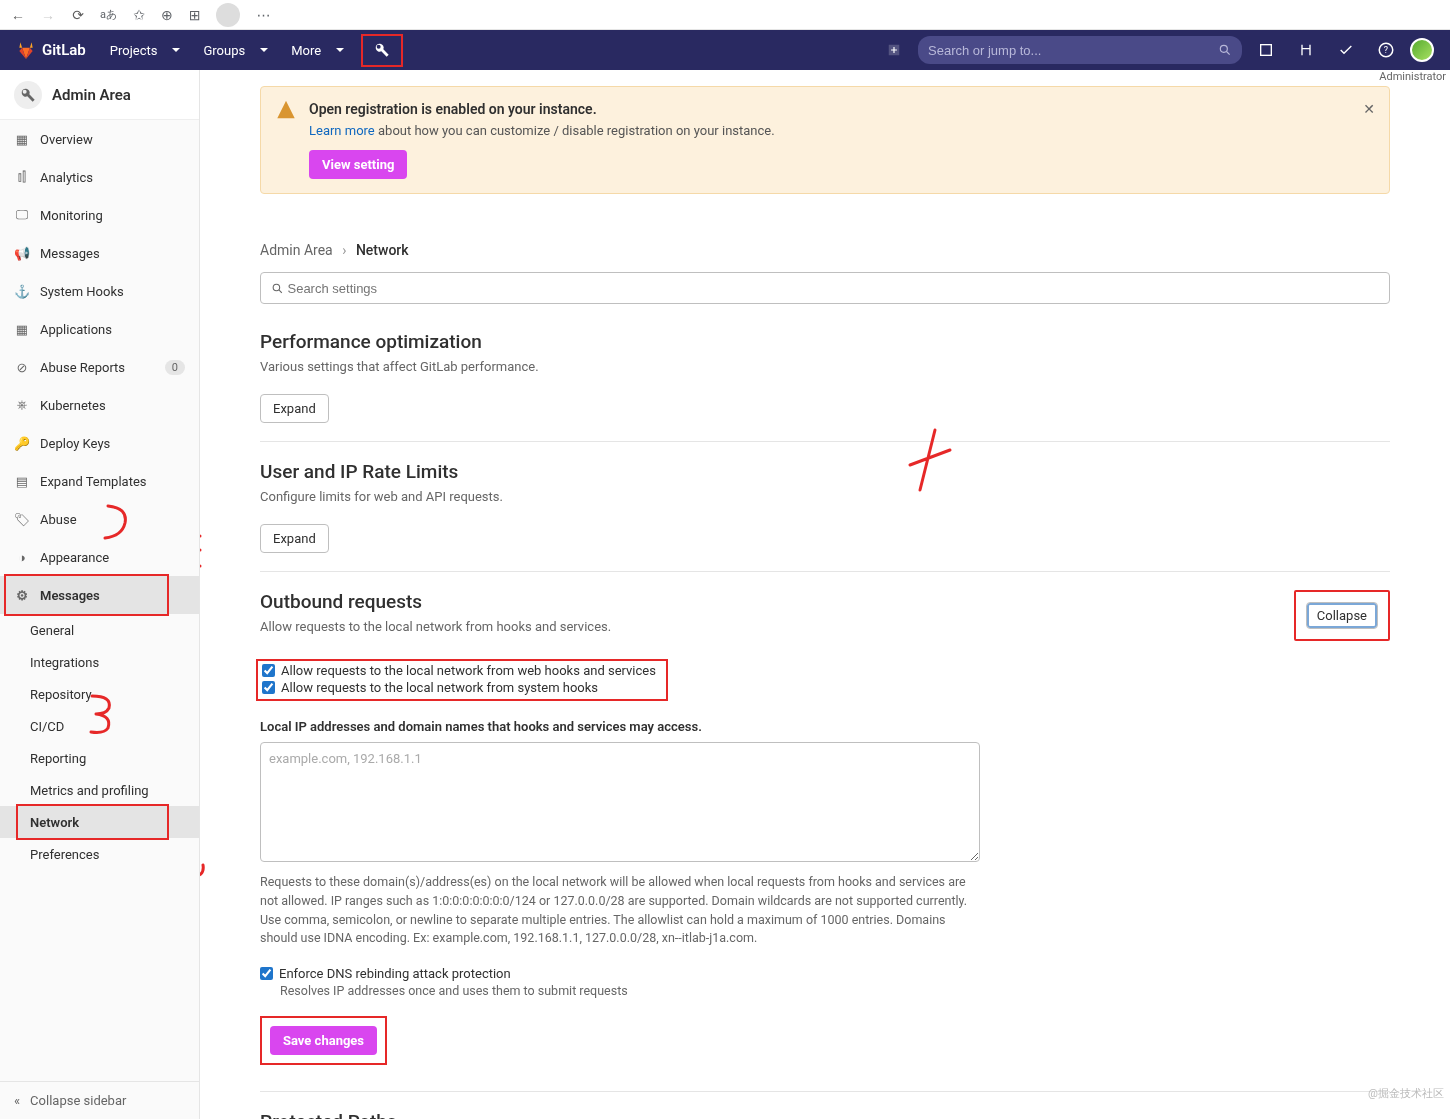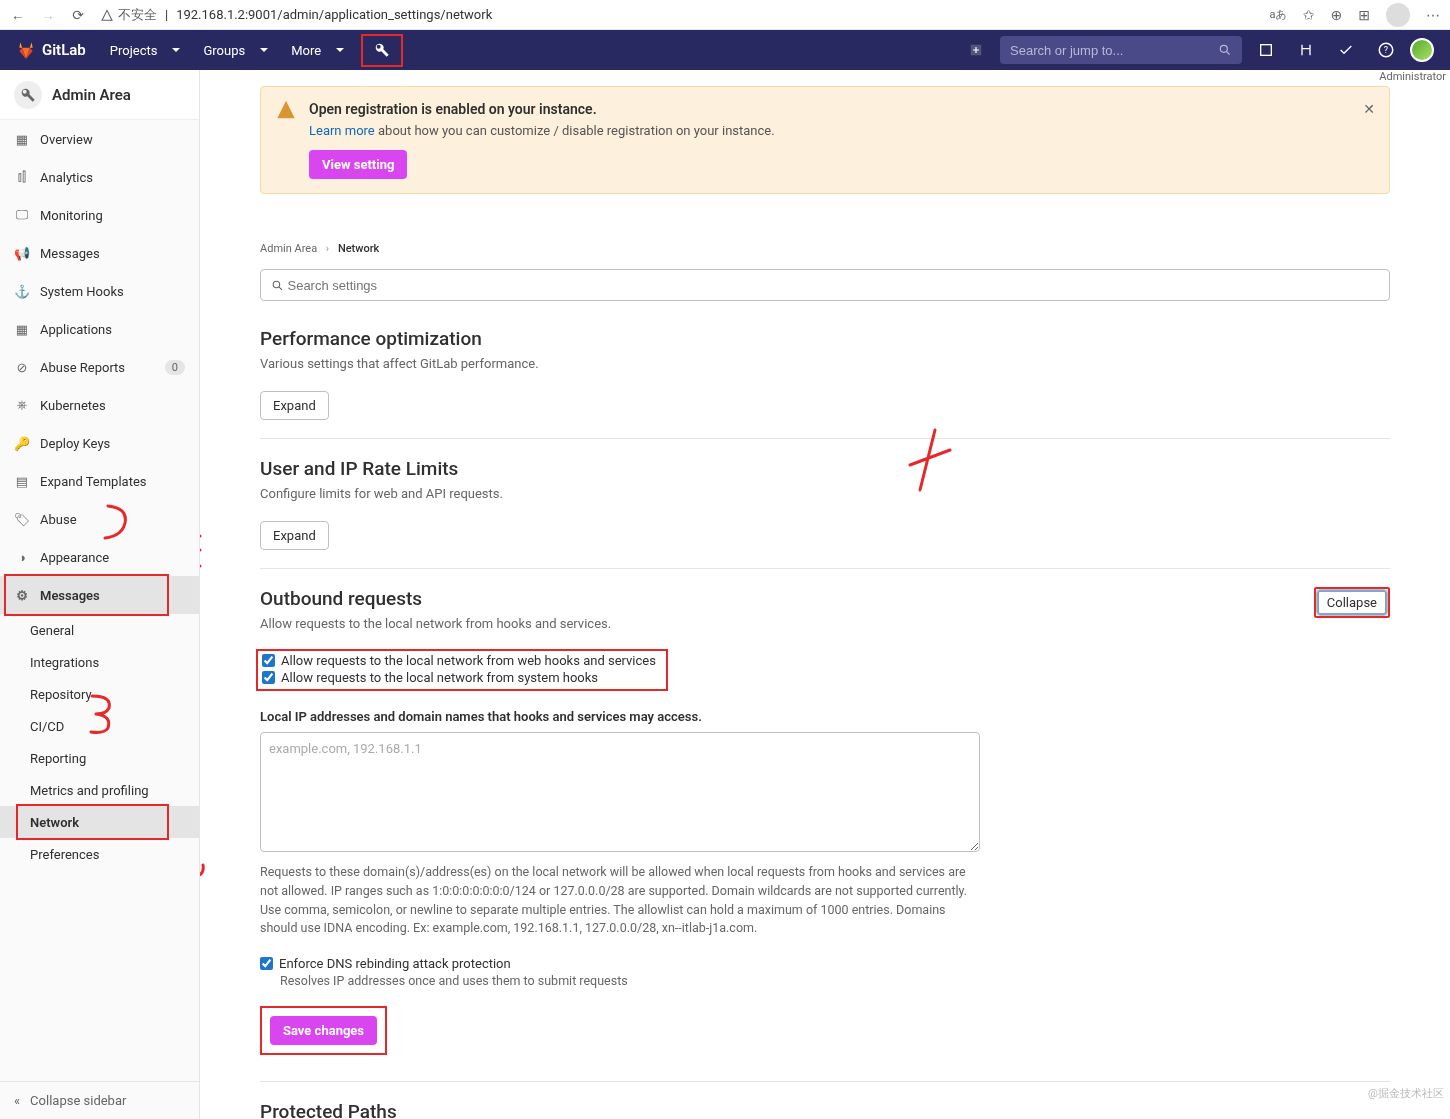--- a/index.html
+++ b/index.html
@@ -17,21 +17,21 @@
 
 .topbar { height: 40px; background: #292961; display: flex; align-items: center; padding: 0 16px; color: #fff; position: relative;}
 .logo-box { display:flex; align-items:center; gap:6px; margin-right:14px;}
 .gitlab-logo { width:20px; height:20px; }
 .brand { font-weight:600; font-size:15px;}
 .top-menu { display:flex; align-items:center; gap:2px;}
 .top-menu-item { padding: 16px 10px; height:40px; display:flex; align-items:center; gap:14px; cursor:pointer; font-size:13px;justify-content:space-between;}
 .top-menu-item svg { width:10px; height:10px;}
 .wrench-box { width:42px; height:33px; display:flex; align-items:center; justify-content:center; border:2.5px solid #e62828; margin-left:4px;}
 .top-right { margin-left:auto; display:flex; align-items:center; gap:8px;}
-.search-box { width:242px; height:28px; background:#4a4a88; border-radius:4px; display:flex; align-items:center; padding:0 10px; color:#b8b8d9;}
+.search-box { width:324px; height:28px; background:#4a4a88; border-radius:12px; display:flex; align-items:center; padding:0 10px; color:#b8b8d9;}
 .search-box input { flex:1; background:transparent; border:none; color:#fff; outline:none; font-size:13px;}
 .search-box input::placeholder { color:#b8b8d9;}
 .top-icon { width:32px; height:32px; display:flex; align-items:center; justify-content:center; cursor:pointer;}
 .user-avatar { width:24px; height:24px; border-radius:50%; background:linear-gradient(135deg,#56ab2f,#a8e063); border:2px solid #fff;}
 .admin-label { position:absolute; right:4px; top:40px; font-size:11px; color:#666;}
 
 
 .layout { display:flex; height: calc(100vh - 70px); }
 .sidebar { width:200px; border-right:1px solid #e5e5e5; background:#fafafa; overflow-y:auto; display:flex; flex-direction:column;}
 .sidebar-header { height:50px; display:flex; align-items:center; gap:10px; padding:0 14px; font-weight:600; font-size:15px; background:#fff; border-bottom:1px solid #eee;}
@@ -54,33 +54,33 @@
 .alert .warn-icon { color:#d99530; width:18px; height:18px; flex-shrink:0;}
 .alert-body strong { font-weight:600;}
 .alert-body p { margin-top:6px; font-size:13px; color:#555;}
 .alert-body a { color:#1068bf; text-decoration:none;}
 .alert .btn { margin-top:12px;}
 .alert .close { position:absolute; right:14px; top:14px; cursor:pointer; color:#666;}
 .btn { display:inline-flex; align-items:center; padding:6px 12px; border-radius:4px; font-size:13px; cursor:pointer; border:1px solid transparent;}
 .btn-primary { background:#d946ef; color:#fff;font-weight:bold;}
 .btn-default { background:#fff; border-color:#bfbfbf; color:#303030;}
 
-.breadcrumb { font-size:11px; color:#666; margin-bottom:14px;margin-top:48px;}
+.breadcrumb { font-size:14px; color:#666; margin-bottom:14px;margin-top:48px;}
 .breadcrumb a { color:#666; text-decoration:none;}
 .breadcrumb .sep { margin:0 6px; color:#999;}
 .breadcrumb .current { color:#303030; font-weight:500;}
 
 .search-settings { width:100%; border:1px solid #bfbfbf; border-radius:4px; height:32px; display:flex; align-items:center; padding:0 10px; margin-bottom:8px;}
 .search-settings input { flex:1; border:none; outline:none; font-size:13px;}
 
 .section { border-bottom:1px solid #e5e5e5; padding:18px 0; display:flex; align-items:flex-start; gap:20px;flex-direction:column;}
 .section-head { flex:1;}
 .section-head h2 { font-size:19px; font-weight:500; margin-bottom:6px;}
 .section-head p { font-size:13px; color:#666;}
-.collapse-red-box { border:2.5px solid #e62828; padding:0; border-radius:2px;}
+.collapse-red-box { border:2.5px solid #e62828; padding:10px; border-radius:2px;}
 .collapse-inner-btn { background:#fff; border:1px solid #bfbfbf; border-radius:4px; padding:5px 10px; box-shadow: inset 0 0 0 2px #7ba7d7; font-size:13px;}
 
 .outbound-body { padding:4px 0 8px 0;}
 .cb-row { display:flex; align-items:center; gap:6px; font-size:13px; margin-bottom:2px;}
 .cb-row input[type=checkbox]{ accent-color:#1f75cb; width:13px; height:13px;}
 .cb-group { position:relative; display:inline-block; padding:2px 6px 2px 2px;}
 .cb-group::before { content:''; position:absolute; left:-4px; top:-2px; right:-6px; bottom:-2px; border:2.5px solid #e62828; pointer-events:none;}
 .field-label { font-weight:600; font-size:13px; margin:20px 0 8px 0;}
 .textarea { width:720px; height:120px; border:1px solid #bfbfbf; border-radius:4px; padding:8px; font-size:13px; resize:both; font-family:inherit;}
 .textarea::placeholder { color:#aaa;}
@@ -95,30 +95,20 @@
 
 .watermark { position:fixed; right:6px; bottom:18px; font-size:11px; color:#bbb;}
 </style>
 </head>
 <body>
 
 <div class="browser-bar">
   <div class="nav-btn">←</div>
   <div class="nav-btn disabled">→</div>
   <div class="nav-btn">⟳</div>
-  <div class="url-area">
-    <span class="insecure">
-      <svg width="14" height="14" viewBox="0 0 24 24">
-          <path fill="currentColor" d="M12 2L2 22h20L12 2zm0 4l7 14H5l7-14z"></path>
-        </svg>
-      <span>不安全</span>
-    </span>
-    <span>|</span>
-    <span>192.168.1.2:9001/admin/application_settings/network</span>
-  </div>
   <div class="browser-right">
     <span style="font-size:11px;">aあ</span>
     <span>✩</span>
     <span>⊕</span>
     <span>⊞</span>
     <div class="avatar-circle"></div>
     <span>⋯</span>
   </div>
 </div>
 

